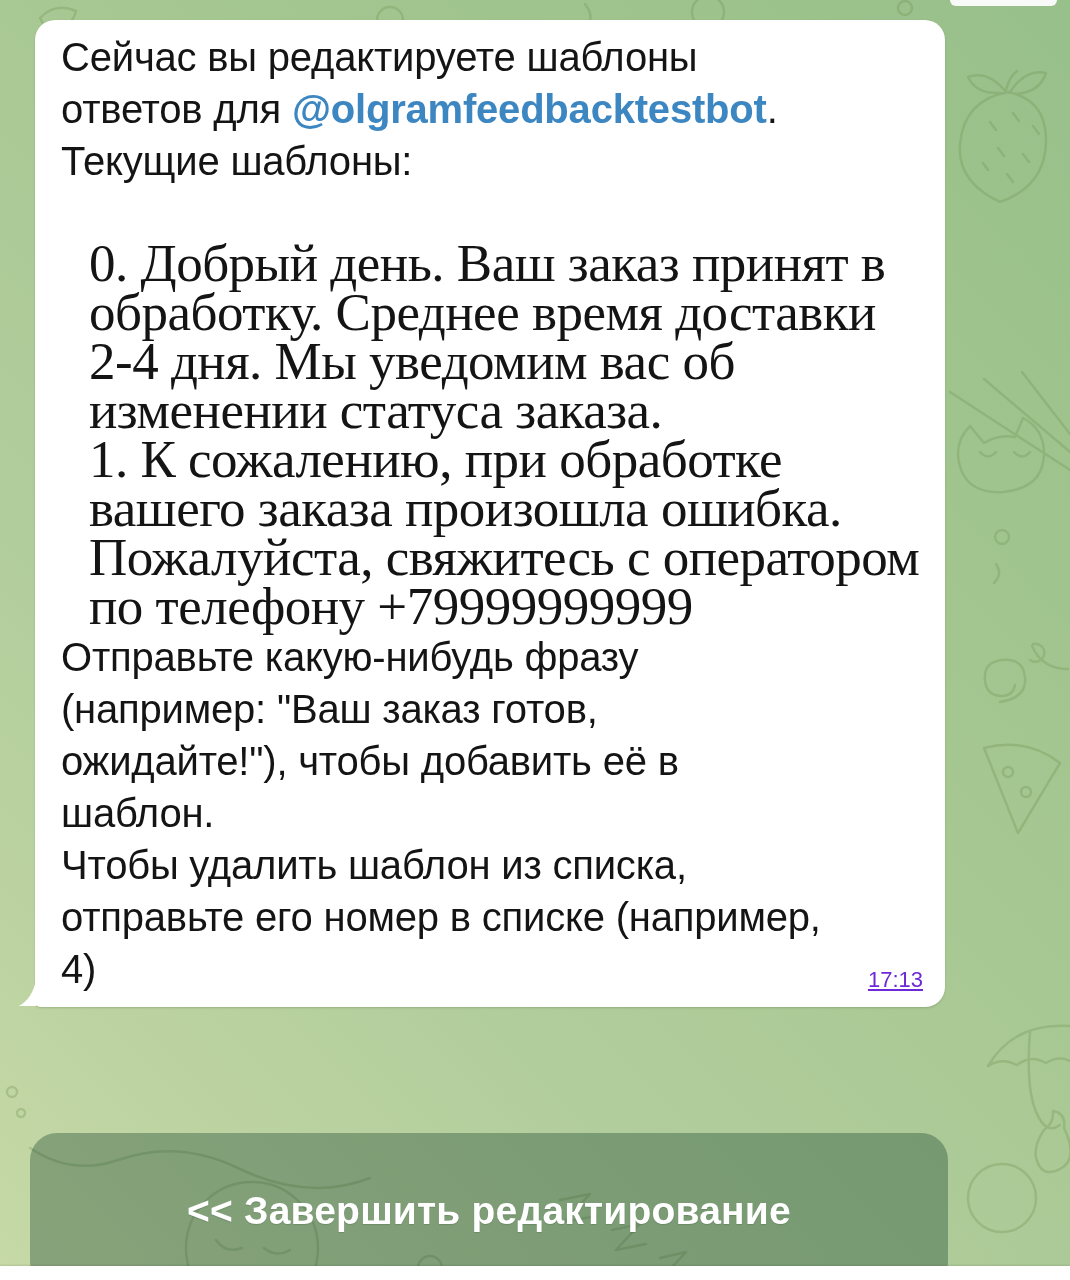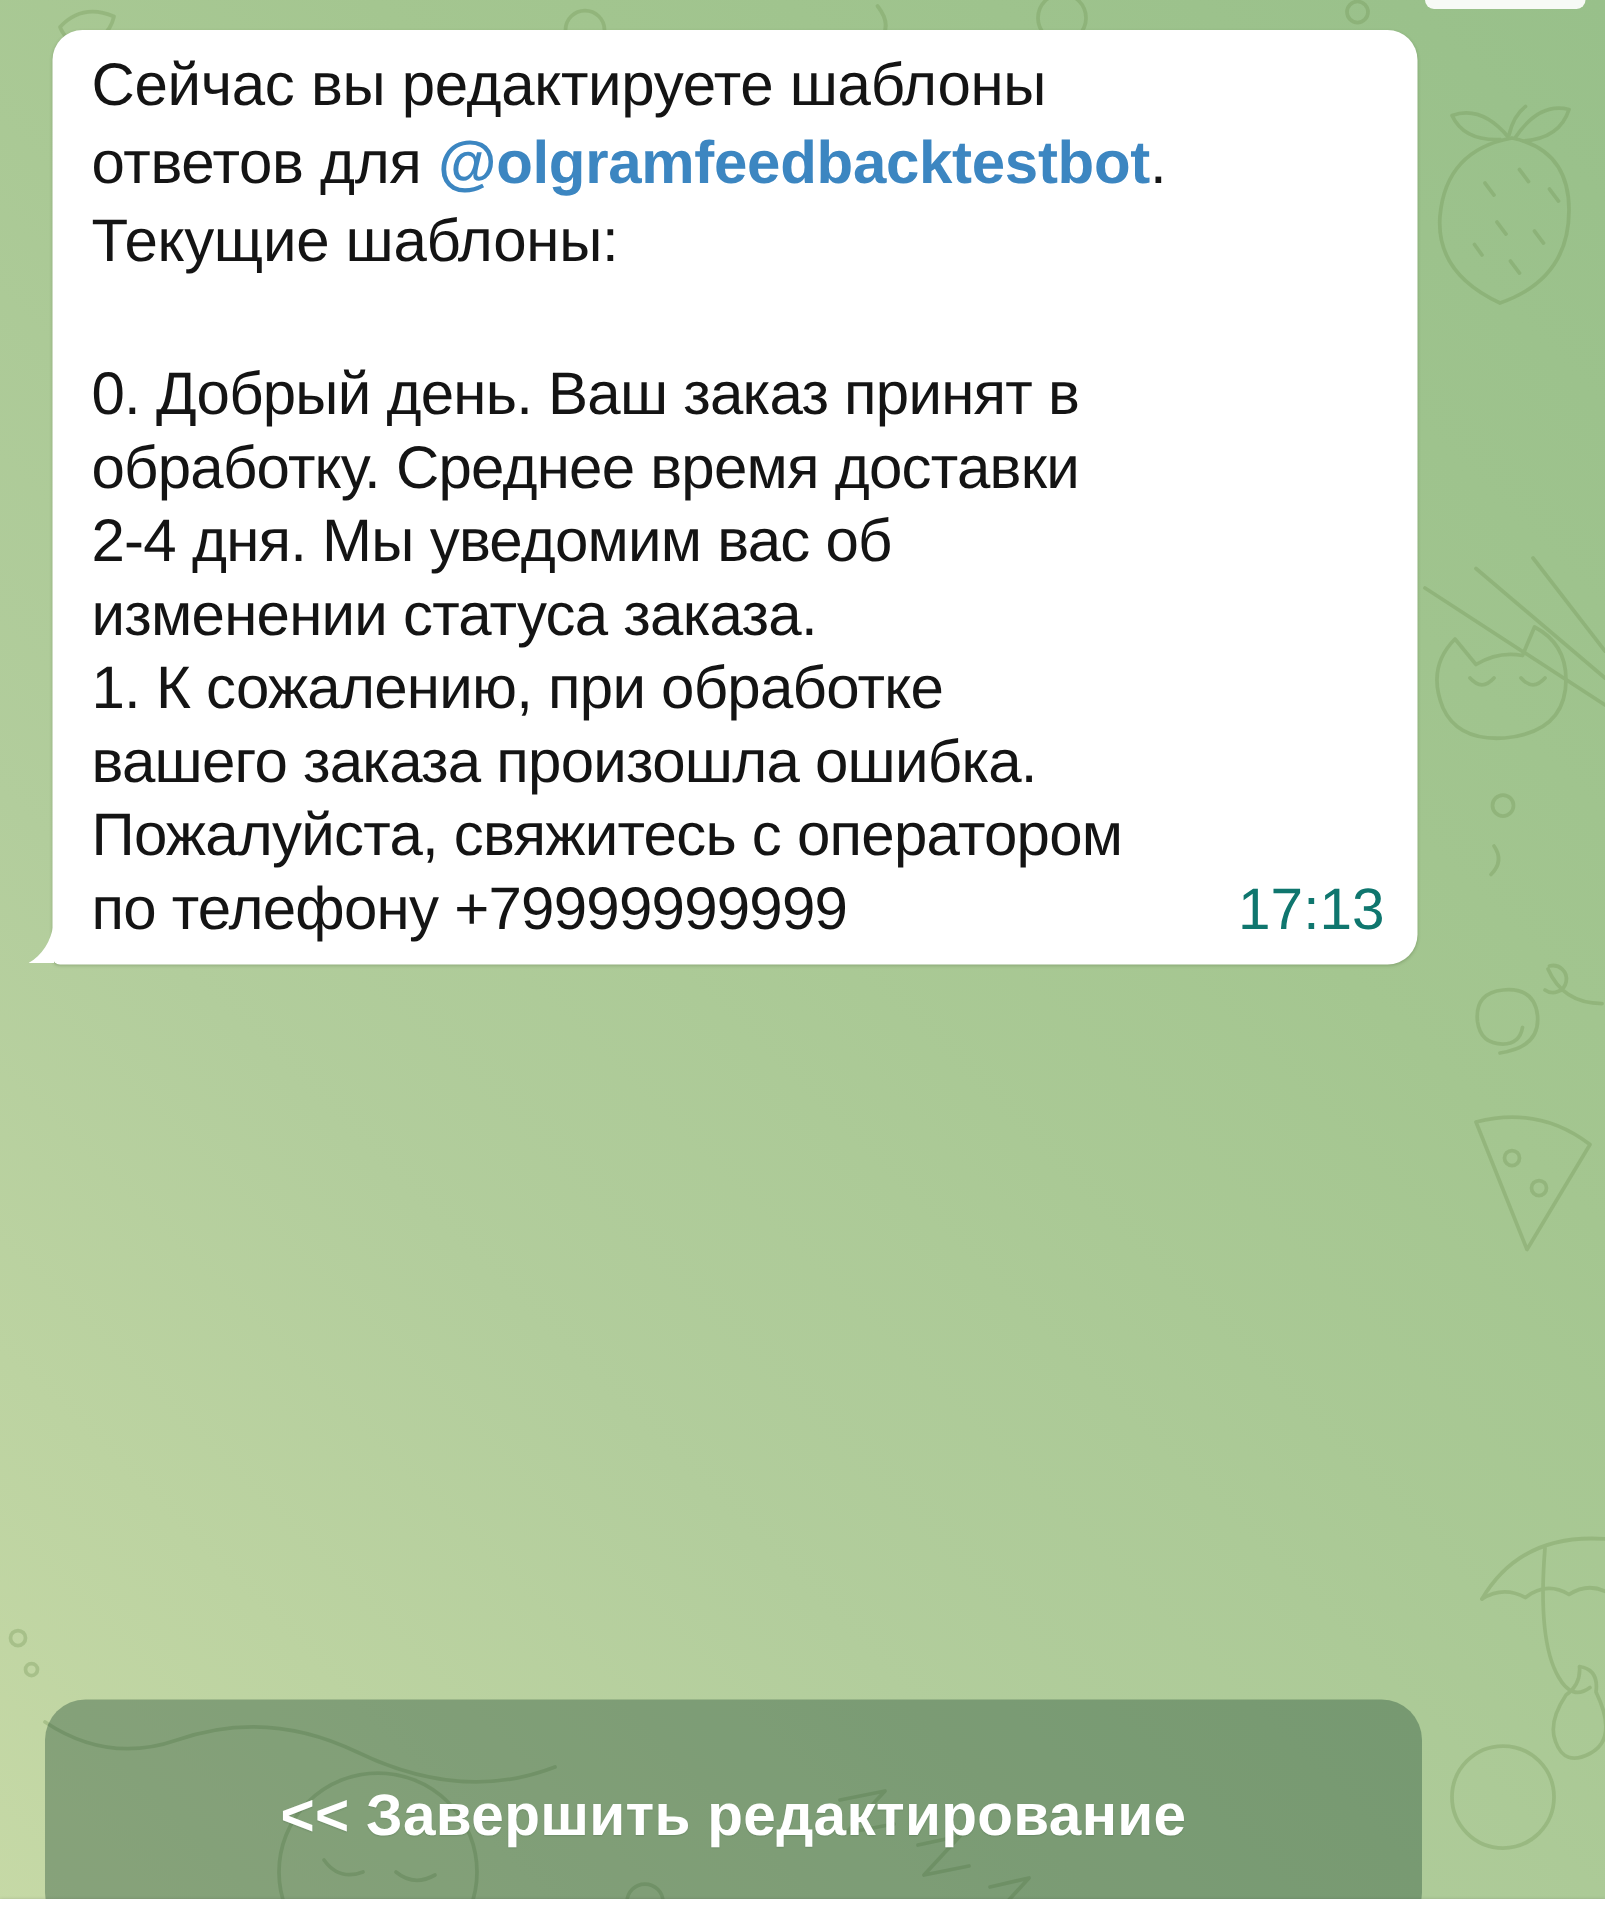--- a/index.html
+++ b/index.html
@@ -27,28 +27,29 @@
   .tail{position:absolute;left:-16px;bottom:0;}
   .msg-sans{
     white-space:pre;
     font-size:40px;line-height:52px;
     color:#141414;
     letter-spacing:-0.2px;
   }
   .mention{color:#3c86c1;cursor:pointer;font-weight:bold;}
   .msg-mono{
     white-space:pre;
-    font-family:Liberation Sans, sans-serif;
-    font-size:40px;line-height:49px;
+    font-family:Liberation Serif, serif;
+    font-size:53px;line-height:49px;
     color:#141414;
     letter-spacing:-0.5px;
+    margin-left:28px;
   }
   .timestamp{
     position:absolute;right:22px;bottom:14px;
-    font-size:39px;color:#0f766e;
+    font-size:22px;color:#6d28d9;text-decoration:underline;
   }
   .kb-btn{
     position:absolute;left:30px;top:1133px;width:918px;height:156px;
     display:flex;align-items:center;justify-content:center;
     background:rgba(20,62,44,0.35);
     border:none;border-radius:27px;
     color:#ffffff;font-family:"Liberation Sans",sans-serif;
     font-size:39px;font-weight:bold;letter-spacing:0.2px;
     cursor:pointer;
     text-shadow:0 1px 1px rgba(0,40,20,0.15);
@@ -127,20 +128,27 @@
     <div class="msg-mono">0. Добрый день. Ваш заказ принят в
 обработку. Среднее время доставки
 2-4 дня. Мы уведомим вас об
 изменении статуса заказа.
 1. К сожалению, при обработке
 вашего заказа произошла ошибка.
 Пожалуйста, свяжитесь с оператором
 по телефону +79999999999
 </div>
 
+    <div class="msg-sans">Отправьте какую-нибудь фразу
+(например: "Ваш заказ готов,
+ожидайте!"), чтобы добавить её в
+шаблон.
+Чтобы удалить шаблон из списка,
+отправьте его номер в списке (например,
+4)</div>
 
     <div class="timestamp">17:13</div>
   </div>
 
   <button class="kb-btn">&lt;&lt; Завершить редактирование</button>
 
   <div class="input-bar"></div>
 
 </div>
 

